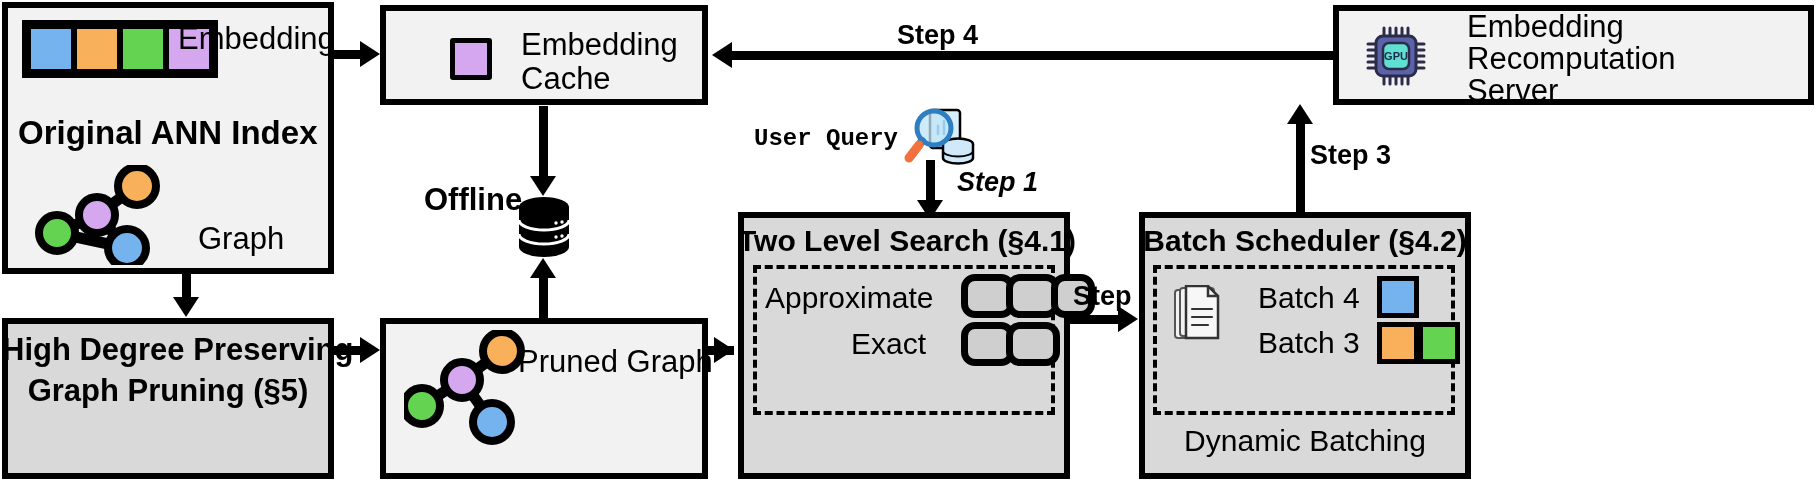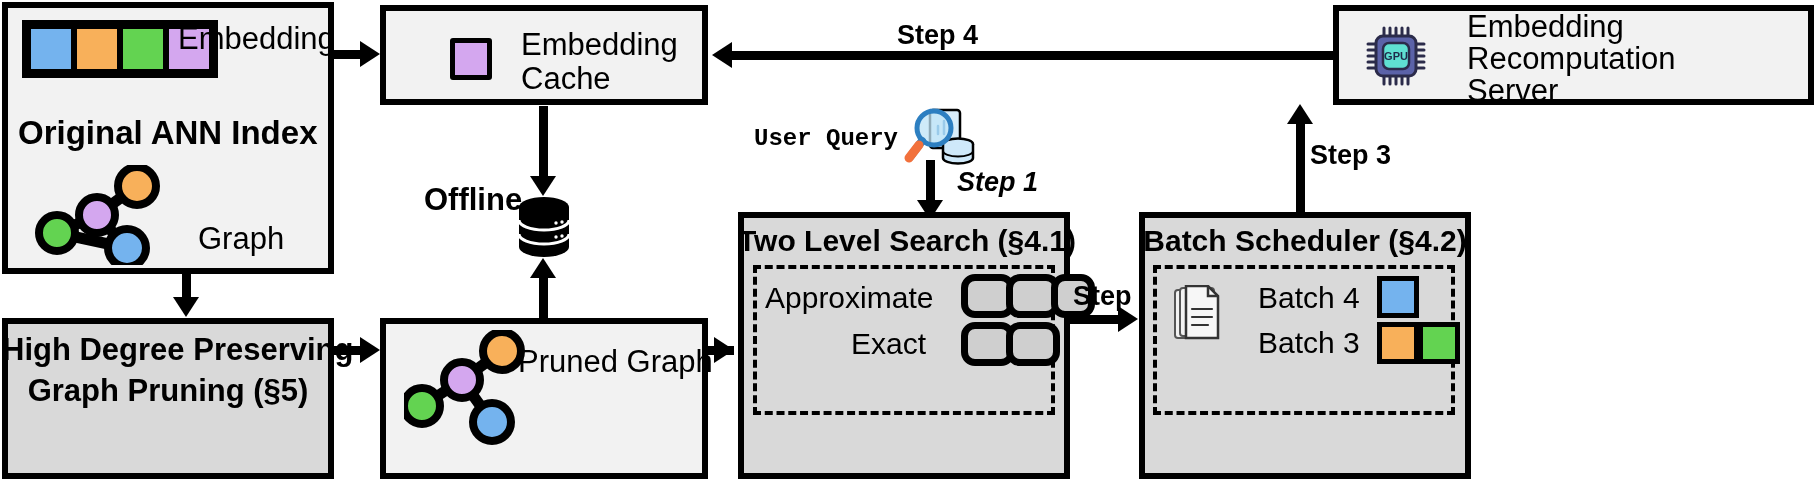--- a/index.html
+++ b/index.html
@@ -241,20 +241,21 @@
     </svg>
   </div>
 
   <div class="lbl" style="left:1258px; top:281px; font-size:30px;">Batch 4</div>
   <div class="sq" style="left:1377px; top:276px; width:42px; height:42px; background:#74b3ee;"></div>
 
   <div class="lbl" style="left:1258px; top:326px; font-size:30px;">Batch 3</div>
   <div class="sq" style="left:1377px; top:322px; width:42px; height:42px; background:#f8b05a;"></div>
   <div class="sq" style="left:1418px; top:322px; width:42px; height:42px; background:#63d351;"></div>
 
+  <div class="lbl ctr" style="left:1139px; top:424px; width:332px; font-size:30px;">Dynamic Batching</div>
 
   <div class="lbl bold" style="left:1310px; top:140px; font-size:27px;">Step 3</div>
   <div class="ln" style="left:1296px; top:122px; width:9px; height:92px;"></div>
   <div class="arrowhead ah-up" style="left:1287px; top:104px;"></div>
 
   <div class="box" style="left:1333px; top:5px; width:481px; height:100px;"></div>
   <div class="svgwrap" style="left:1366px; top:26px; width:60px; height:60px;">
     <svg width="60" height="60" viewBox="0 0 60 60">
       <g stroke="#2b2b4a" stroke-width="3" stroke-linecap="round">
         <line x1="18" y1="2" x2="18" y2="11"></line>

